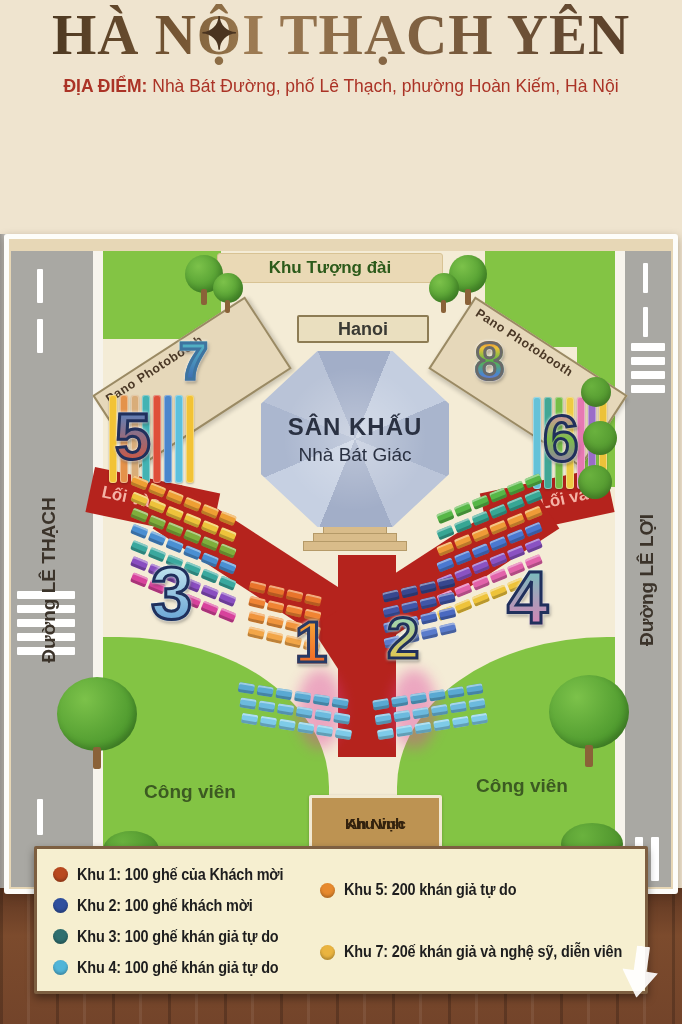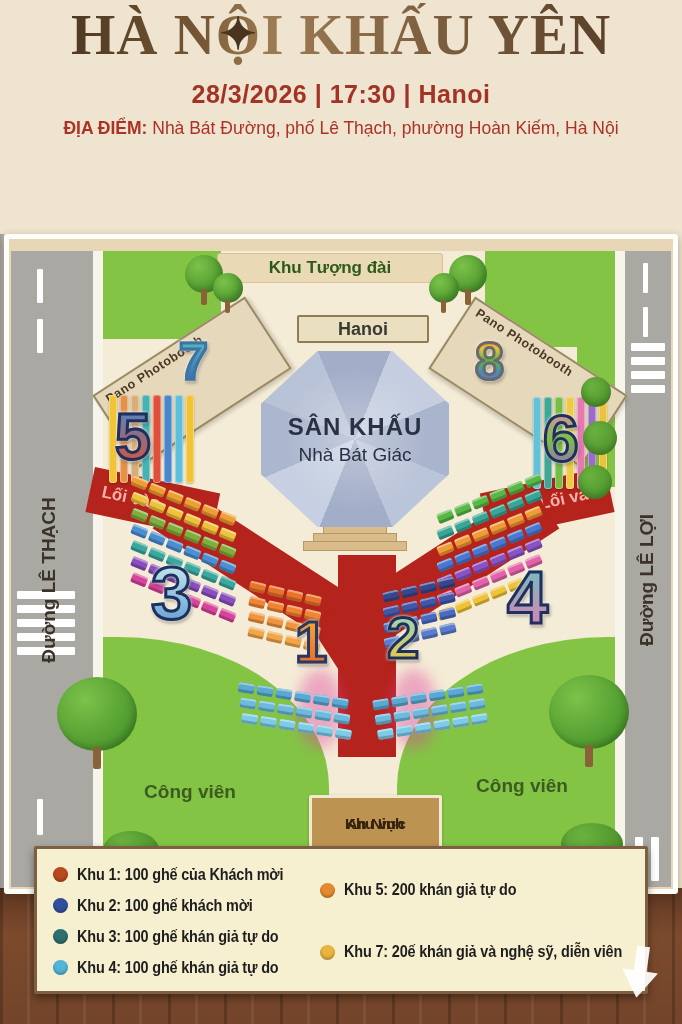--- a/index.html
+++ b/index.html
@@ -167,22 +167,21 @@
       opacity:.92;transform:rotate(8deg);z-index:11;
       clip-path:polygon(32% 0,68% 0,68% 48%,100% 48%,50% 100%,0 48%,32% 48%);
       filter:drop-shadow(1px 2px 2px rgba(0,0,0,.35));}
 </style>
 </head>
 <body>
 
 <div class="poster">
 
   <div class="hdr">
-    <div class="hdr-title"><span class="t-pre">HÀ N</span><span class="t-o"><span>Ộ</span><span class="t-star">✦</span></span><span class="t-post">I KHẤU YÊN</span></div>
-    <div class="hdr-date">28/3/2026 | 17:30 | Hanoi</div>
+    <div class="hdr-title"><span class="t-pre">HÀ N</span><span class="t-o"><span>Ộ</span><span class="t-star">✦</span></span><span class="t-post">I THẠCH YÊN</span></div>
     <div class="hdr-venue"><b>ĐỊA ĐIỂM:</b><span> Nhà Bát Đường, phố Lê Thạch, phường Hoàn Kiếm, Hà Nội</span></div>
   </div>
 
   <div class="paper"></div>
   <div class="wood"></div>
 
   <div class="map-wrap">
     <div class="map">
       <div class="plaza"></div>
 

